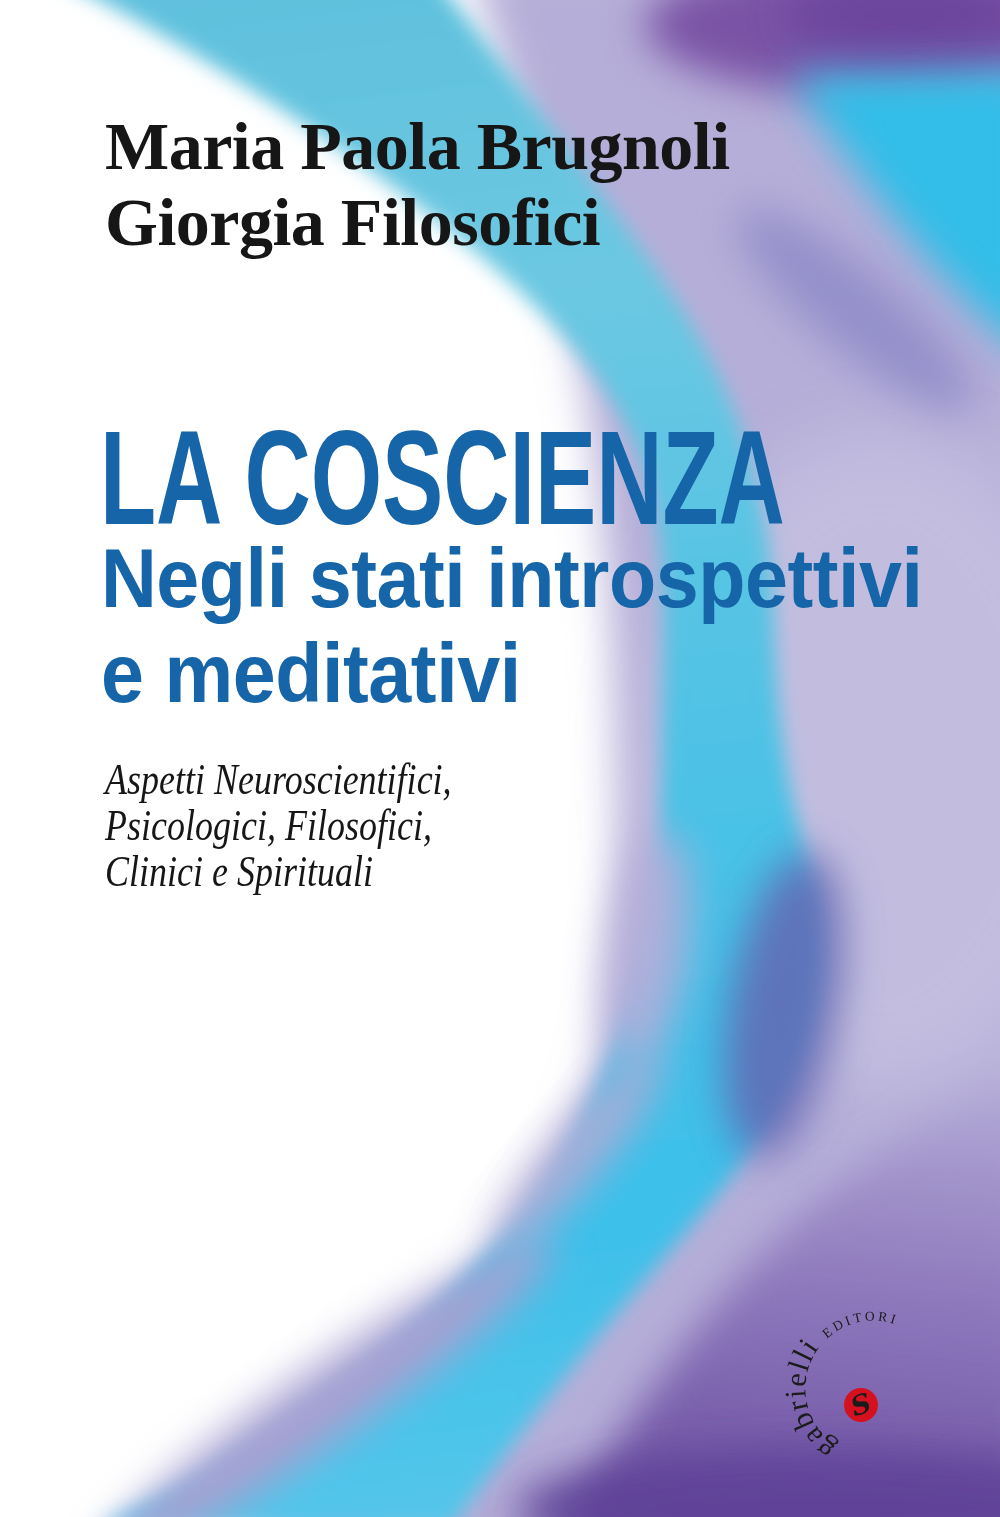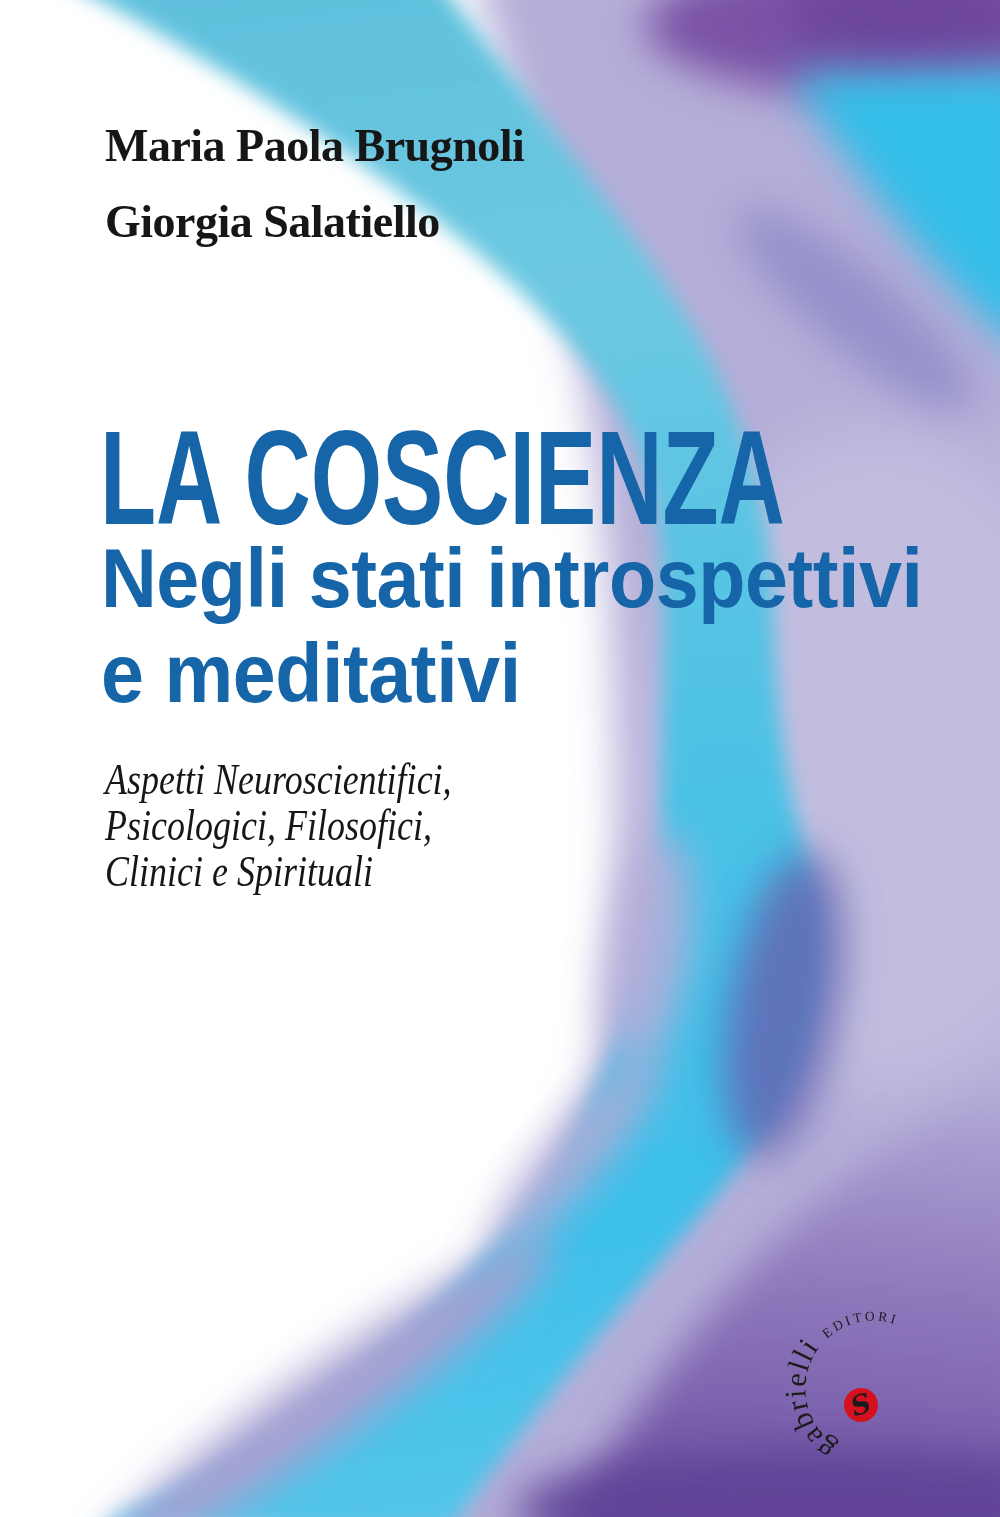--- a/index.html
+++ b/index.html
@@ -16,21 +16,21 @@
     background:#ffffff;
     overflow:hidden;
     font-family:"Liberation Serif", serif;
   }
   .bg-art{position:absolute;left:0;top:0;width:1000px;height:1517px;display:block;}
   .txt{position:absolute;white-space:nowrap;}
   .authors{
     left:105px;top:108px;
     font-family:"Liberation Serif", serif;
     font-weight:bold;
-    font-size:46px;line-height:76px;
+    font-size:68px;line-height:76px;
     letter-spacing:-0.5px;
     color:var(--text-ink,#161616);
   }
   .title-main{
     left:100px;top:412px;
     font-family:"Liberation Sans", sans-serif;
     font-weight:bold;
     font-size:133px;line-height:133px;
     color:var(--title-blue,#1565a8);
     transform:scaleX(0.69);
@@ -130,21 +130,21 @@
     <ellipse cx="784" cy="1005" rx="54" ry="155" fill="#6366b2" opacity="0.85" filter="url(#b20)" transform="rotate(10 784 1005)"></ellipse>
 
     <path filter="url(#b20)" fill="url(#purpleGrad)" d="M560,1530 C640,1400 720,1280 830,1190
          C900,1133 970,1100 1040,1085
          L1040,1560 L460,1560 Z"></path>
     <ellipse cx="830" cy="1508" rx="315" ry="58" fill="#5e4397" opacity="0.9" filter="url(#b20)"></ellipse>
   </svg>
 
   <div class="txt authors">
     <div>Maria Paola Brugnoli</div>
-    <div>Giorgia Salatiello</div>
+    <div>Giorgia Filosofici</div>
   </div>
 
   <div class="txt title-main">LA COSCIENZA</div>
 
   <div class="txt title-sub">
     <div>Negli stati introspettivi</div>
     <div>e meditativi</div>
   </div>
 
   <div class="txt tagline">

